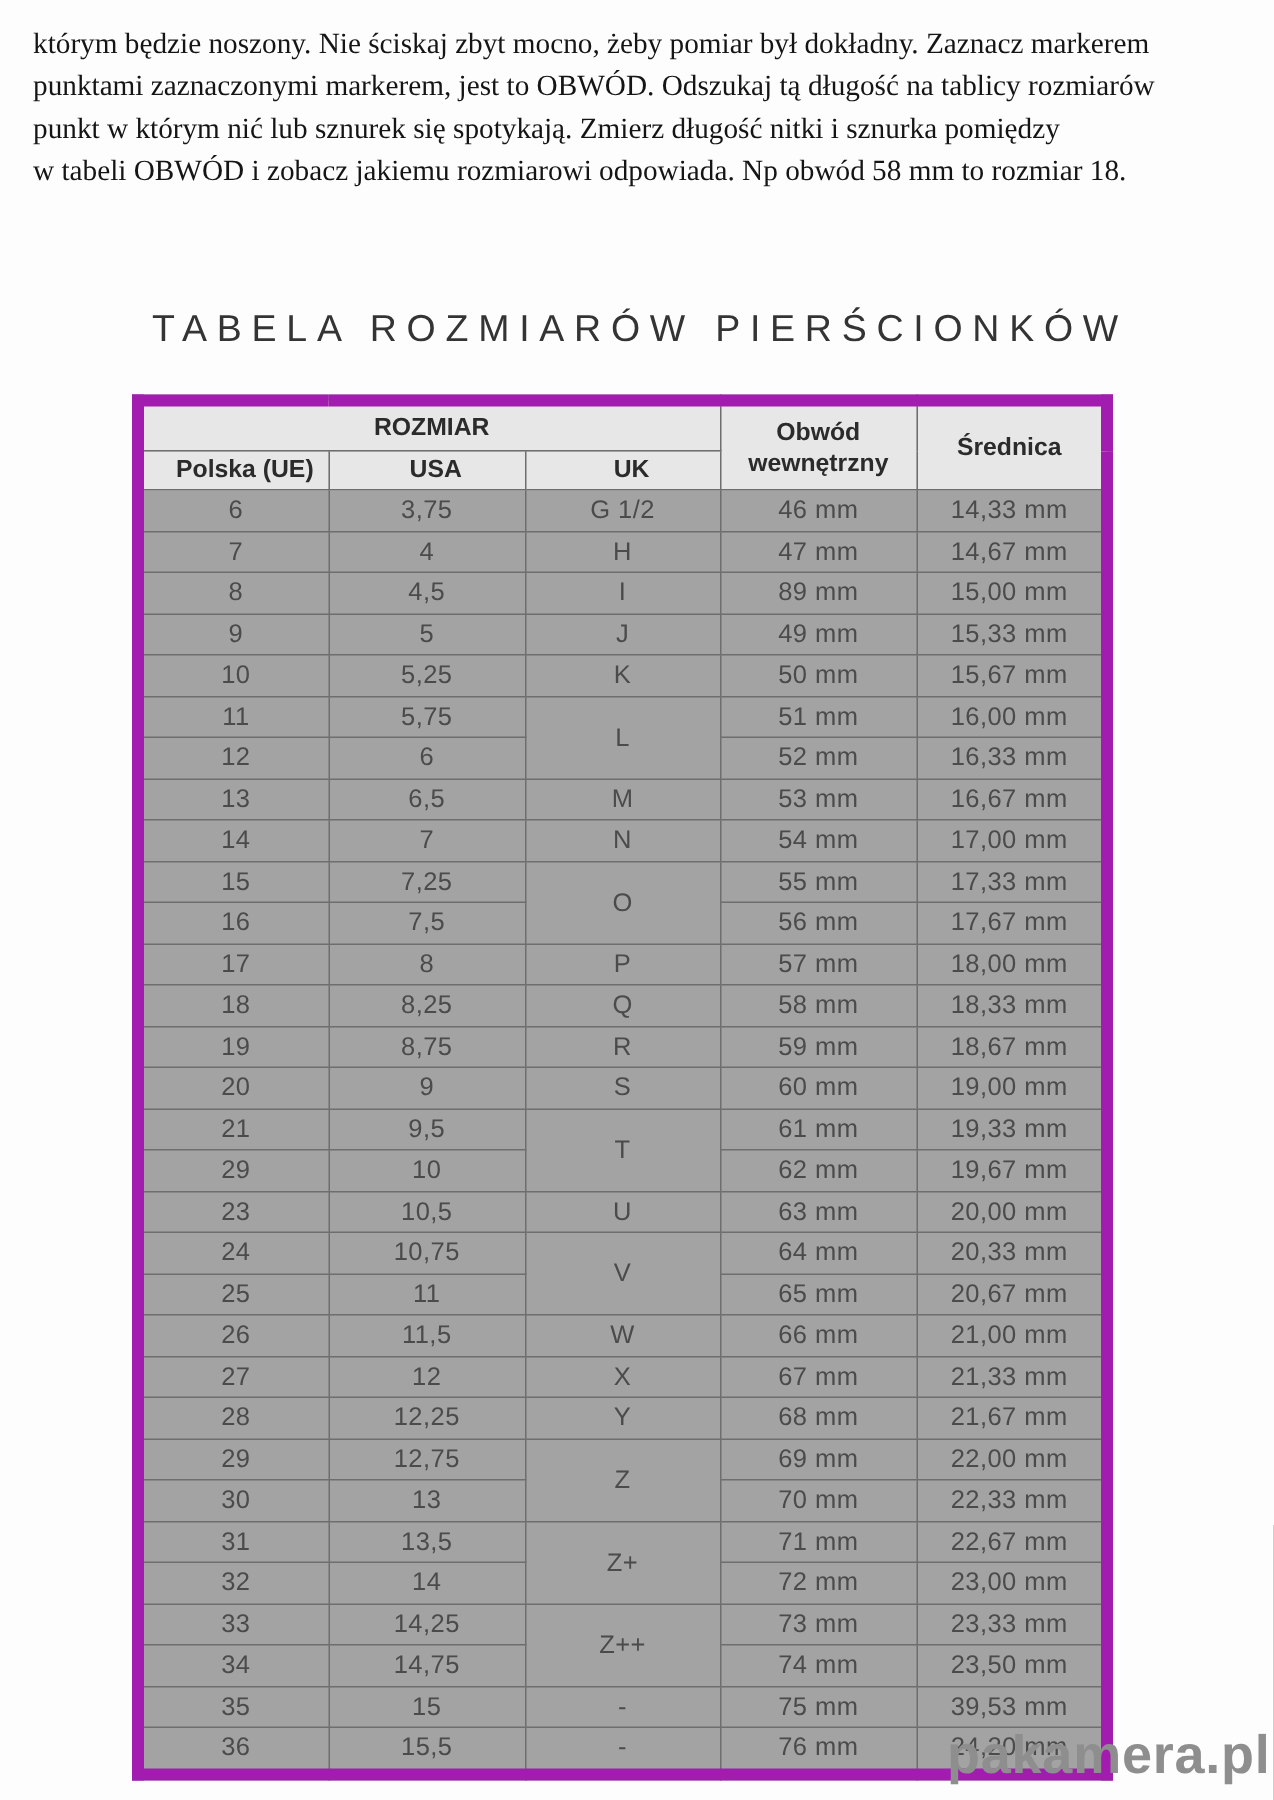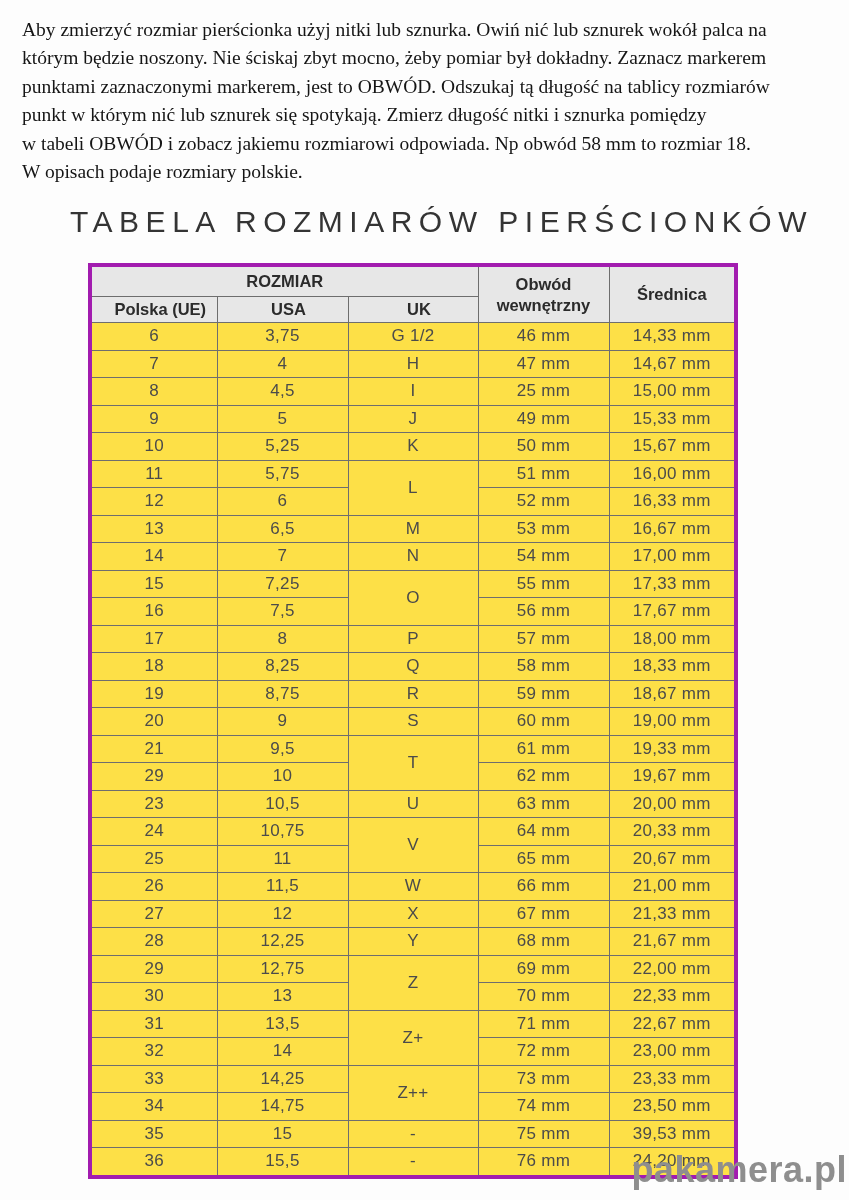--- a/index.html
+++ b/index.html
@@ -26,39 +26,39 @@
     color: #151515;
     white-space: nowrap;
   }
 
   
   .title {
     position: absolute;
     left: 70px;
     top: 205px;
     width: 682px;
-    text-align: left;
-    font-family: "Liberation Sans", sans-serif;
-    font-size: 30px;
+    text-align: right;
+    font-family: "Liberation Sans", sans-serif;
+    font-size: 25px;
     font-weight: 400;
     letter-spacing: 6.5px;
     color: #343434;
     white-space: nowrap;
   }
 
   
   table.size-table {
     position: absolute;
     left: 88px;
     top: 263px;
     width: 646px;
     border-collapse: collapse;
     table-layout: fixed;
-    border: 4px solid #a21caf;
-    background: #fde047;
+    border: 8px solid #a21caf;
+    background: #a3a3a3;
   }
   table.size-table col.c1 { width: 127px; }
   table.size-table col.c2 { width: 131px; }
   table.size-table col.c3 { width: 130px; }
   table.size-table col.c4 { width: 131px; }
   table.size-table col.c5 { width: 127px; }
 
   table.size-table th {
     background: #e7e7e7;
     border: 1px solid #6e6e6e;
@@ -97,26 +97,24 @@
     font-size: 36px;
     font-weight: bold;
     letter-spacing: 0.5px;
     color: #8e8e8e;
   }
 </style>
 </head>
 <body>
 
 <div class="intro">
-  <div>Aby zmierzyć rozmiar pierścionka użyj nitki lub sznurka. Owiń nić lub sznurek wokół palca na</div>
   <div>którym będzie noszony. Nie ściskaj zbyt mocno, żeby pomiar był dokładny. Zaznacz markerem</div>
   <div>punktami zaznaczonymi markerem, jest to OBWÓD. Odszukaj tą długość na tablicy rozmiarów</div>
   <div>punkt w którym nić lub sznurek się spotykają. Zmierz długość nitki i sznurka pomiędzy</div>
   <div>w tabeli OBWÓD i zobacz jakiemu rozmiarowi odpowiada. Np obwód  58 mm to rozmiar 18.</div>
-  <div>W opisach podaje rozmiary polskie.</div>
 </div>
 
 <div class="title">TABELA ROZMIARÓW PIERŚCIONKÓW</div>
 
 <table class="size-table">
   <colgroup>
     <col class="c1">
       <col class="c2">
       <col class="c3">
       <col class="c4">
@@ -146,21 +144,21 @@
         <td>7</td>
         <td>4</td>
         <td>H</td>
         <td>47 mm</td>
         <td>14,67 mm</td>
       </tr>
       <tr>
         <td>8</td>
         <td>4,5</td>
         <td>I</td>
-        <td>25 mm</td>
+        <td>89 mm</td>
         <td>15,00 mm</td>
       </tr>
       <tr>
         <td>9</td>
         <td>5</td>
         <td>J</td>
         <td>49 mm</td>
         <td>15,33 mm</td>
       </tr>
       <tr>

